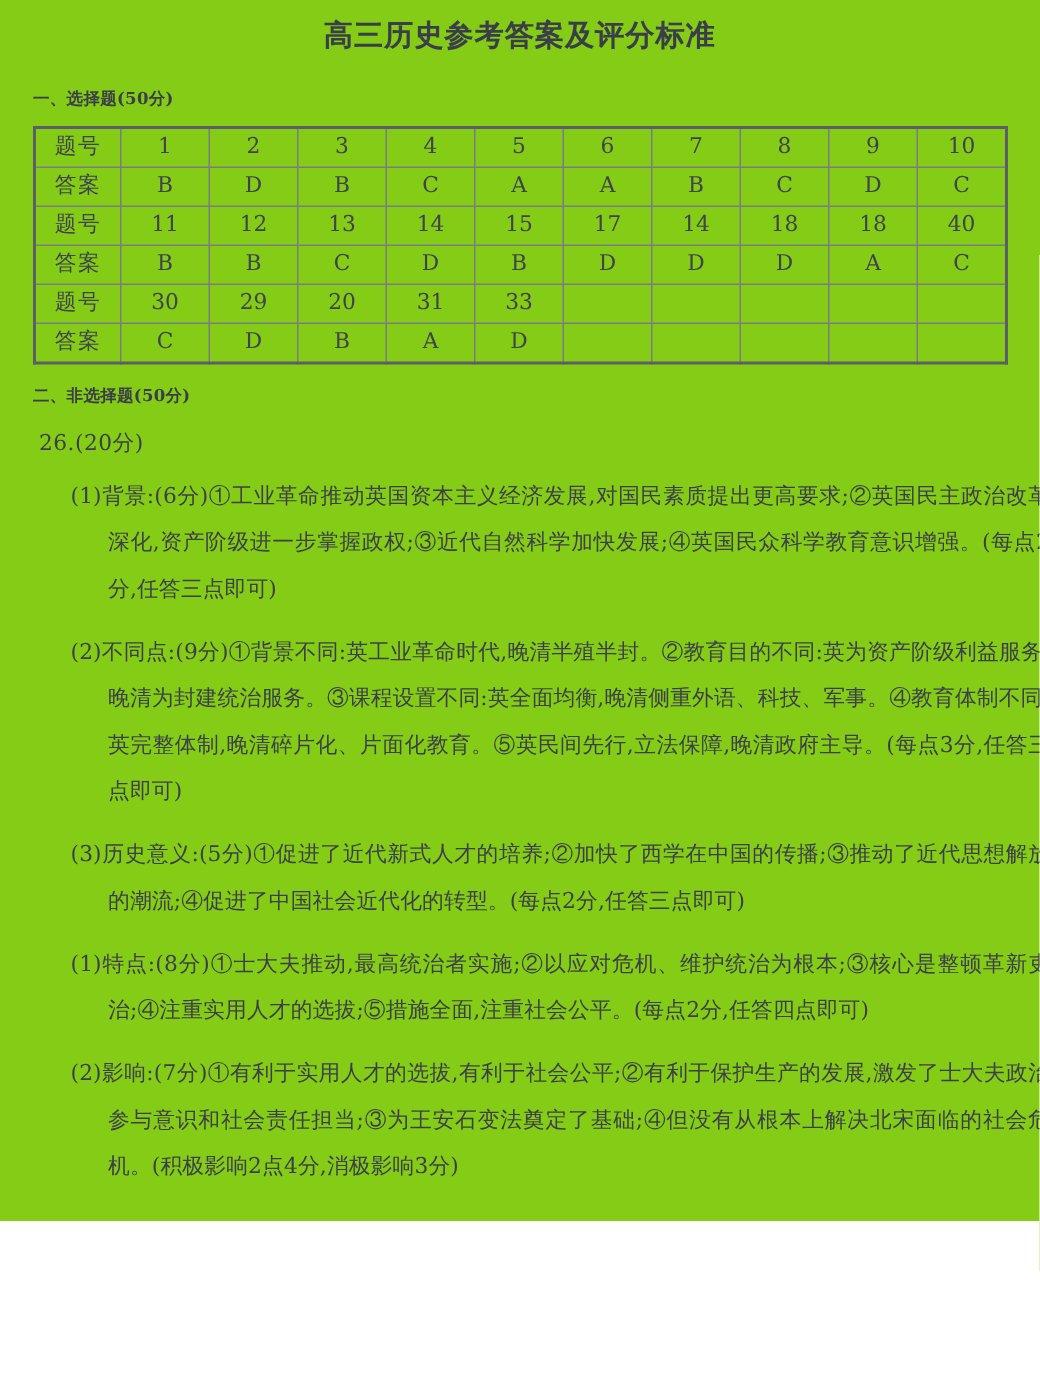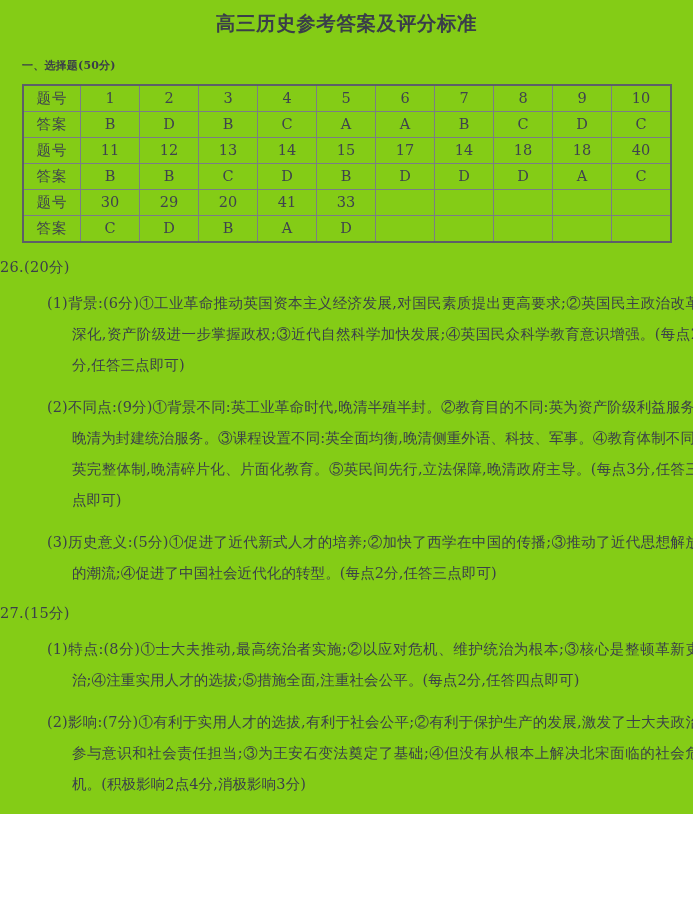--- a/index.html
+++ b/index.html
@@ -70,21 +70,21 @@
     font-size: 14.5px;
     letter-spacing: 1px;
   }
   table.answer-table td.cell {
     width: 58px;
   }
 
   
   .q-number {
     font-size: 14.5px;
-    margin-left: 0;
+    margin-left: 26px;
     margin-top: 15px;
     letter-spacing: 0.3px;
   }
   .q-part {
     font-size: 14.5px;
     margin-left: 47px;
     margin-top: 11px;
     line-height: 31px;
     text-align: justify;
     text-justify: inter-character;
@@ -160,21 +160,21 @@
             <td class="cell">D</td>
             <td class="cell">D</td>
             <td class="cell">A</td>
             <td class="cell">C</td>
           </tr>
           <tr>
             <td class="rowhead">题号</td>
             <td class="cell">30</td>
             <td class="cell">29</td>
             <td class="cell">20</td>
-            <td class="cell">41</td>
+            <td class="cell">31</td>
             <td class="cell">33</td>
             <td class="cell"></td>
             <td class="cell"></td>
             <td class="cell"></td>
             <td class="cell"></td>
             <td class="cell"></td>
           </tr>
           <tr>
             <td class="rowhead">答案</td>
             <td class="cell">C</td>
@@ -185,24 +185,24 @@
             <td class="cell"></td>
             <td class="cell"></td>
             <td class="cell"></td>
             <td class="cell"></td>
             <td class="cell"></td>
           </tr>
         </tbody>
     </table>
   </div>
 
+  <div class="section-heading sh-nonmc">二、非选择题(50分)</div>
 
   <div id="questions-container">
       <div class="q-number">26.(20分)</div>
       <div class="q-part hang">(1)背景:(6分)①工业革命推动英国资本主义经济发展,对国民素质提出更高要求;②英国民主政治改革深化,资产阶级进一步掌握政权;③近代自然科学加快发展;④英国民众科学教育意识增强。(每点2分,任答三点即可)</div>
       <div class="q-part hang">(2)不同点:(9分)①背景不同:英工业革命时代,晚清半殖半封。②教育目的不同:英为资产阶级利益服务,晚清为封建统治服务。③课程设置不同:英全面均衡,晚清侧重外语、科技、军事。④教育体制不同:英完整体制,晚清碎片化、片面化教育。⑤英民间先行,立法保障,晚清政府主导。(每点3分,任答三点即可)</div>
       <div class="q-part hang">(3)历史意义:(5分)①促进了近代新式人才的培养;②加快了西学在中国的传播;③推动了近代思想解放的潮流;④促进了中国社会近代化的转型。(每点2分,任答三点即可)</div>
-      <div class="q-number">27.(15分)</div>
       <div class="q-part hang">(1)特点:(8分)①士大夫推动,最高统治者实施;②以应对危机、维护统治为根本;③核心是整顿革新吏治;④注重实用人才的选拔;⑤措施全面,注重社会公平。(每点2分,任答四点即可)</div>
       <div class="q-part hang">(2)影响:(7分)①有利于实用人才的选拔,有利于社会公平;②有利于保护生产的发展,激发了士大夫政治参与意识和社会责任担当;③为王安石变法奠定了基础;④但没有从根本上解决北宋面临的社会危机。(积极影响2点4分,消极影响3分)</div>
     </div>
 
 </div>
 
 </body></html>

